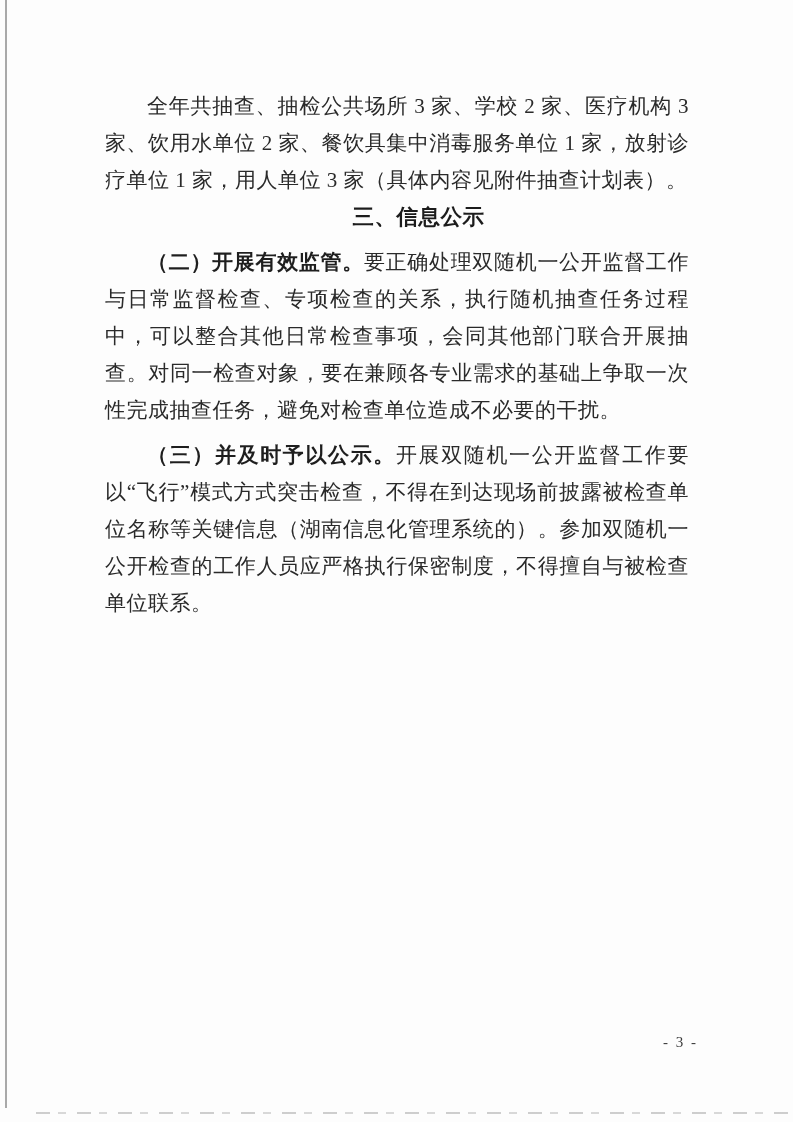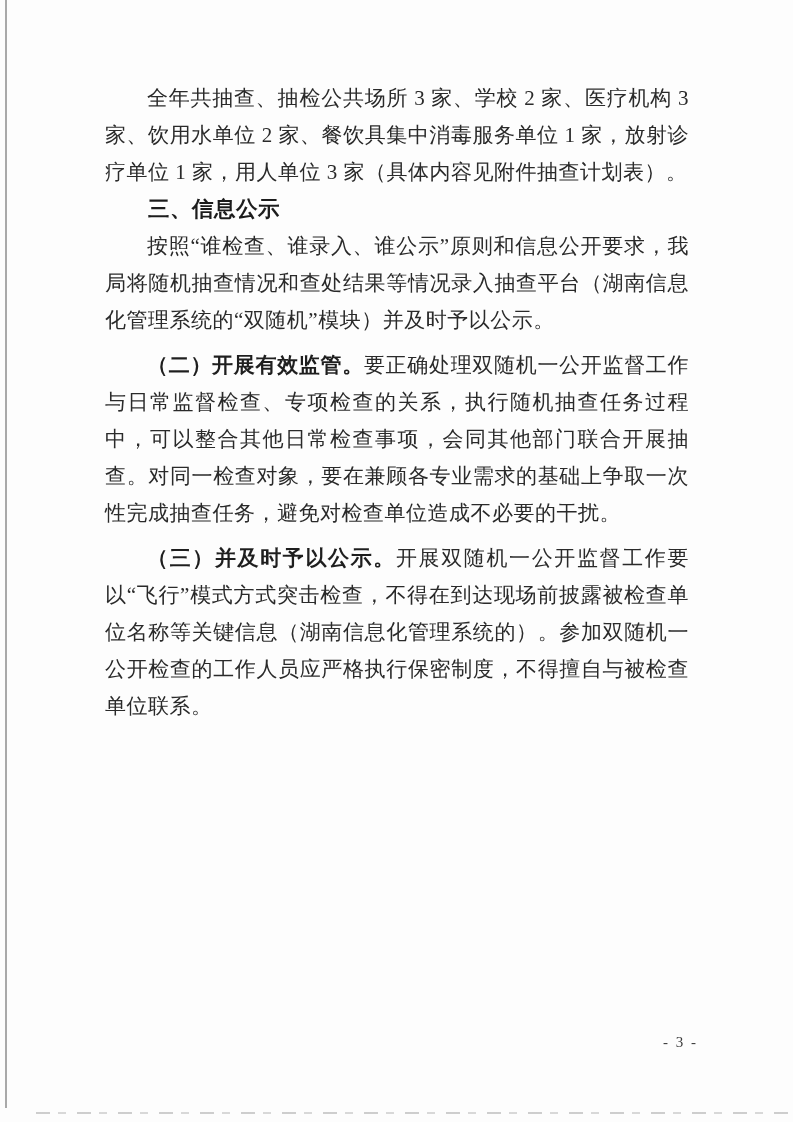--- a/index.html
+++ b/index.html
@@ -19,36 +19,37 @@
   }
   .scan-edge-bottom {
     position: absolute; left: 36px; top: 1112px; width: 757px; height: 2px;
     background: repeating-linear-gradient(90deg,
       #c2c2c2 0px, #c2c2c2 14px, transparent 14px, transparent 22px,
       #cfcfcf 22px, #cfcfcf 30px, transparent 30px, transparent 41px);
     opacity: 0.8;
   }
   
   .content {
-    position: absolute; left: 105px; top: 80px; width: 584px;
+    position: absolute; left: 105px; top: 88px; width: 584px;
     font-size: 21px; line-height: 37px;
     letter-spacing: 0.5px;
   }
   .para {
     text-indent: 2em;
     text-align: justify;
     color: #2a2a2a;
   }
   .heading {
     text-indent: 2em;
     font-family: "Liberation Sans", "DejaVu Sans", sans-serif;
     font-weight: 700;
     color: #1c1c1c;
     font-size: 21.5px;
     line-height: 37px;
+    text-align: center;
   }
   .lead { font-weight: 700; color: #1e1e1e; }
   .spaced { margin-top: 8px; }
   .page-number {
     position: absolute; top: 1034px; right: 95px;
     font-size: 15px; letter-spacing: 2px; color: #3c3c3c;
     font-family: "Liberation Serif", "DejaVu Serif", serif;
   }
 </style>
 </head>
@@ -57,21 +58,20 @@
 <div class="sheet">
 
   <div class="scan-edge-left"></div>
 
   <div class="content">
 
     <p class="para">全年共抽查、抽检公共场所 3 家、学校 2 家、医疗机构 3 家、饮用水单位 2 家、餐饮具集中消毒服务单位 1 家，放射诊疗单位 1 家，用人单位 3 家（具体内容见附件抽查计划表）。</p>
 
     <div class="heading">三、信息公示</div>
 
-    <p class="para">按照“谁检查、谁录入、谁公示”原则和信息公开要求，我局将随机抽查情况和查处结果等情况录入抽查平台（湖南信息化管理系统的“双随机”模块）并及时予以公示。</p>
 
 
 
     <p class="para spaced"><span class="lead">（二）开展有效监管。</span><span>要正确处理双随机一公开监督工作与日常监督检查、专项检查的关系，执行随机抽查任务过程中，可以整合其他日常检查事项，会同其他部门联合开展抽查。对同一检查对象，要在兼顾各专业需求的基础上争取一次性完成抽查任务，避免对检查单位造成不必要的干扰。</span></p>
 
     <p class="para spaced"><span class="lead">（三）并及时予以公示。</span><span>开展双随机一公开监督工作要以“飞行”模式方式突击检查，不得在到达现场前披露被检查单位名称等关键信息（湖南信息化管理系统的）。参加双随机一公开检查的工作人员应严格执行保密制度，不得擅自与被检查单位联系。</span></p>
 
   </div>
 
   <div class="page-number">- 3 -</div>

